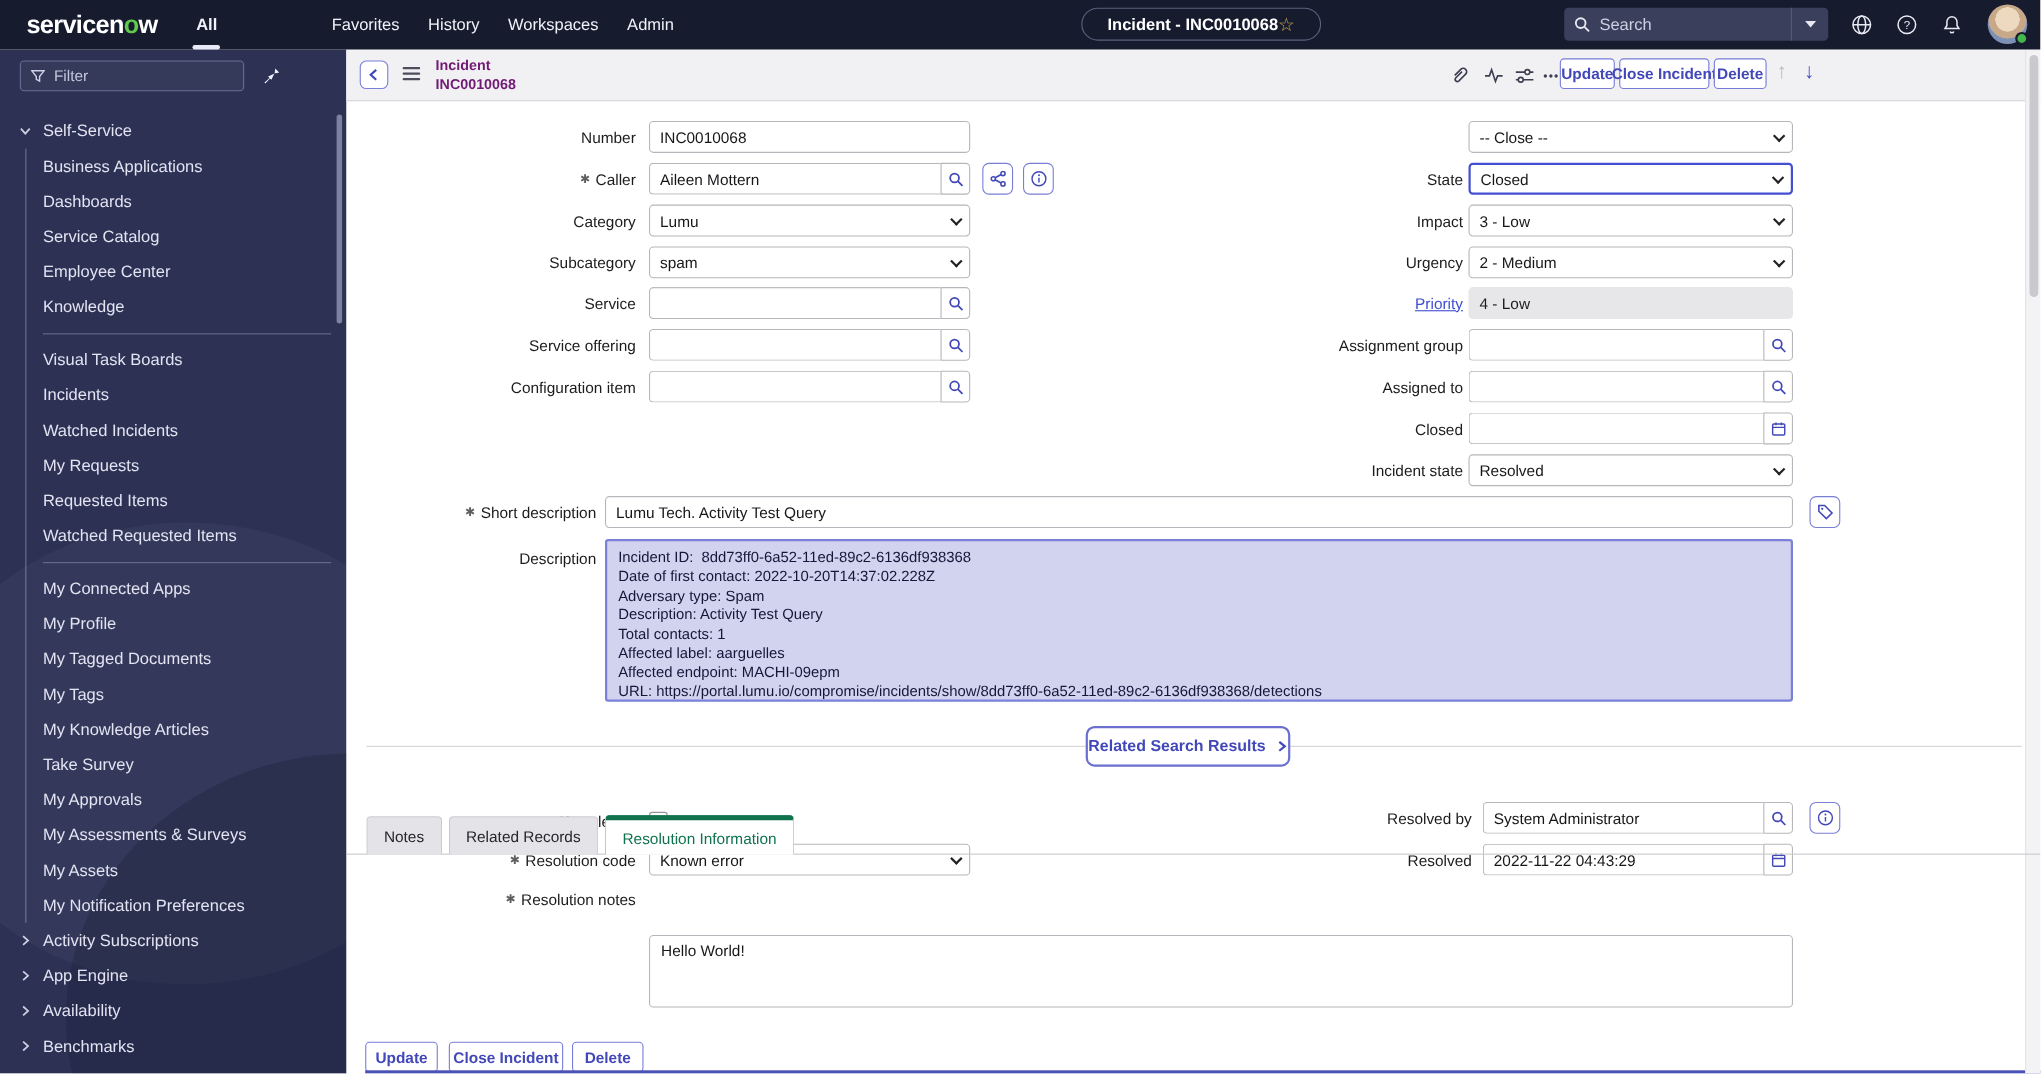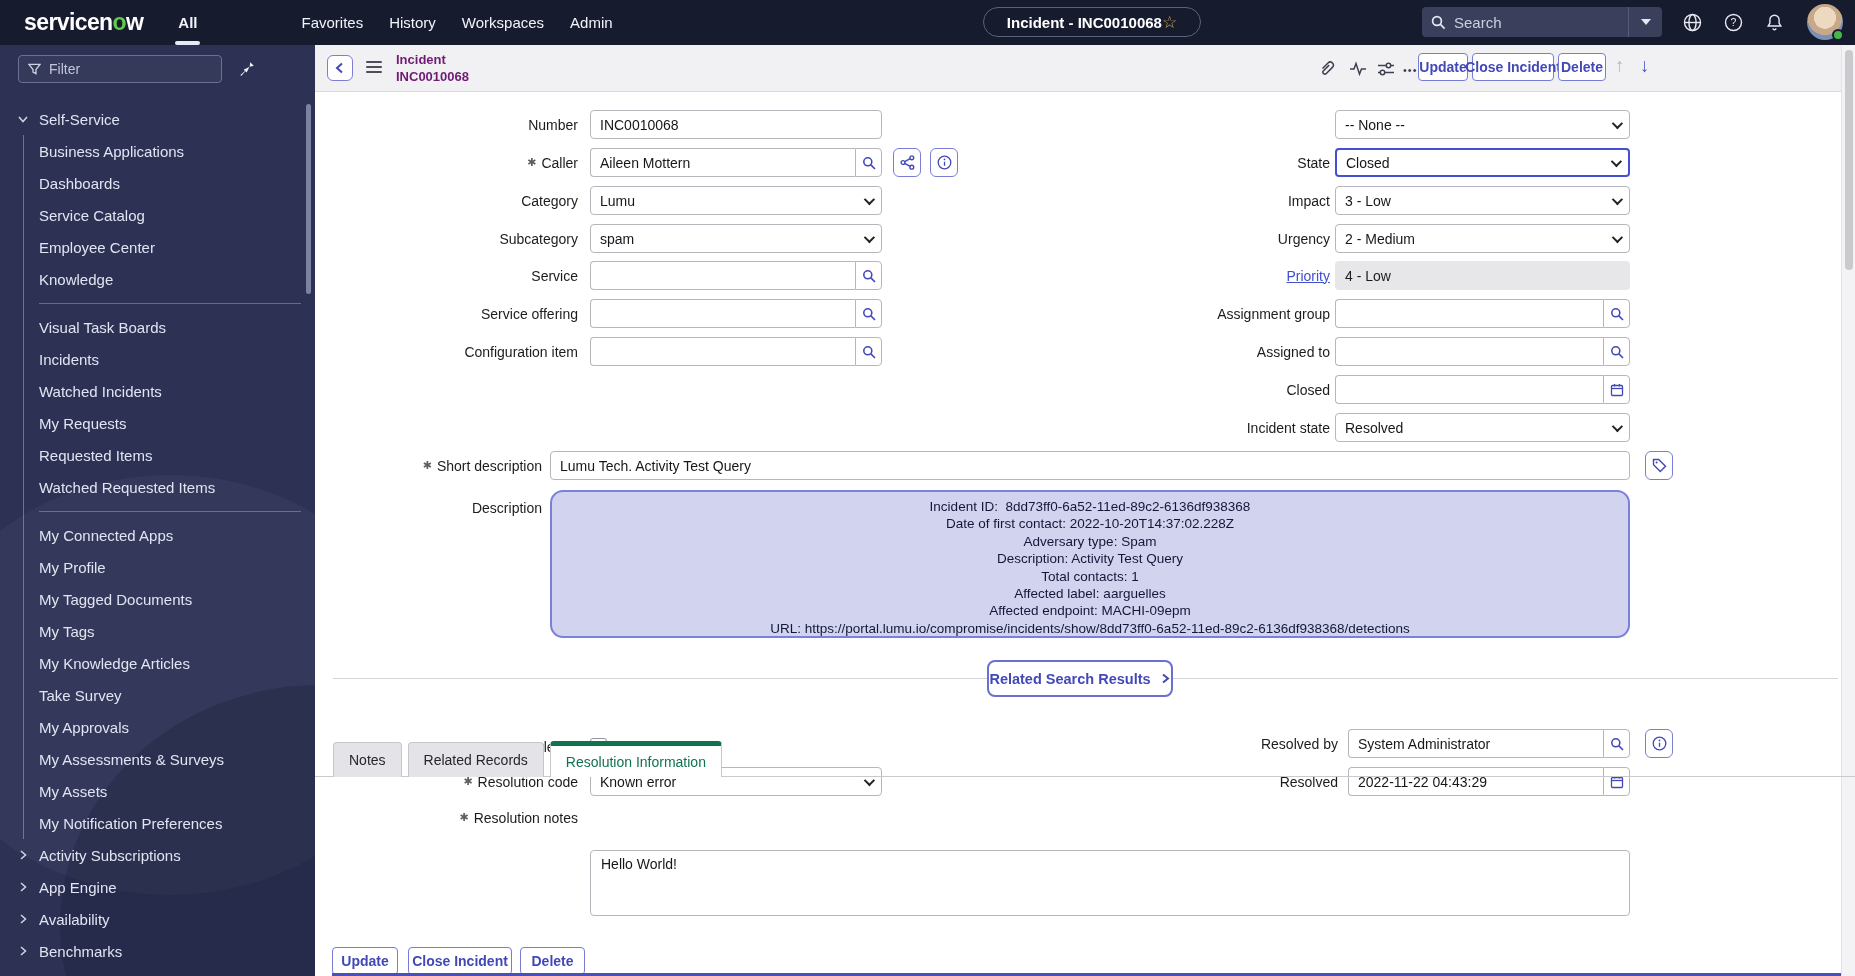--- a/index.html
+++ b/index.html
@@ -96,21 +96,21 @@
         transform:rotate(45deg) translateY(-2px); flex:0 0 auto; }
   .sel.focused { border:2px solid #454fd1; }
   .ro { flex:1; height:29px; background:#e7e7ea; border-radius:4px; display:flex; align-items:center;
         padding:0 10px; font-size:14px; color:#1c1c1e; }
   .mini { position:absolute; width:28px; height:29px; border:1px solid #7a7ed6; border-radius:6px;
         background:#fff; color:#4248b8; display:flex; align-items:center; justify-content:center;
         cursor:pointer; }
   .linklbl { color:#3e4fd0; text-decoration:underline; cursor:pointer; }
 
   .descbox { position:absolute; left:235px; top:445px; width:1080px; height:148px; background:#d2d3ee;
-        border:2px solid #7b80d8; border-radius:13px; padding:6px 10px; overflow:hidden; cursor:text;text-align:center; }
+        border:2px solid #7b80d8; border-radius:3px; padding:6px 10px; overflow:hidden; cursor:text; }
   .descbox div { font-size:13.5px; line-height:17.4px; color:#15173a; white-space:pre-wrap; }
 
   .hr-rel { position:absolute; left:18px; top:633px; width:1505px; height:1px; background:#d4d4d8; }
   .rel-btn { position:absolute; left:672px; top:615px; width:186px; height:37px; background:#fff;
         border:2px solid #6a6fd0; border-radius:8px; display:flex; align-items:center;
         justify-content:center; gap:9px; color:#4248b8; font-size:14.5px; font-weight:bold; cursor:pointer; }
 
   .tabstrip { position:absolute; left:18px; top:696px; height:36px; display:flex; gap:6px;
         align-items:flex-end; z-index:3; }
   .tab { background:#e4e4e8; border:1px solid #c6c6cb; border-bottom:none; border-radius:4px 4px 0 0;
@@ -454,21 +454,21 @@
       <span class="attach">
           <svg width="14" height="14" viewBox="0 0 14 14" fill="none" stroke="currentColor" stroke-width="1.6">
             <circle cx="5.8" cy="5.8" r="4"></circle>
             <line x1="8.9" y1="8.9" x2="13" y2="13"></line>
           </svg>
         </span>
     </div>
 
     <div class="ffield" style="left:1020px;top:65px;width:295px">
       <div class="sel">
-          <span class="sel-txt">-- None --</span>
+          <span class="sel-txt">-- Close --</span>
           <span class="vchev"></span>
         </div>
     </div>
 
     <div class="flabel" style="left:737px;top:103px;width:278px">
         <span>State</span>
       </div>
     <div class="ffield" style="left:1020px;top:103px;width:295px">
       <div class="sel focused">
           <span class="sel-txt">Closed</span>

